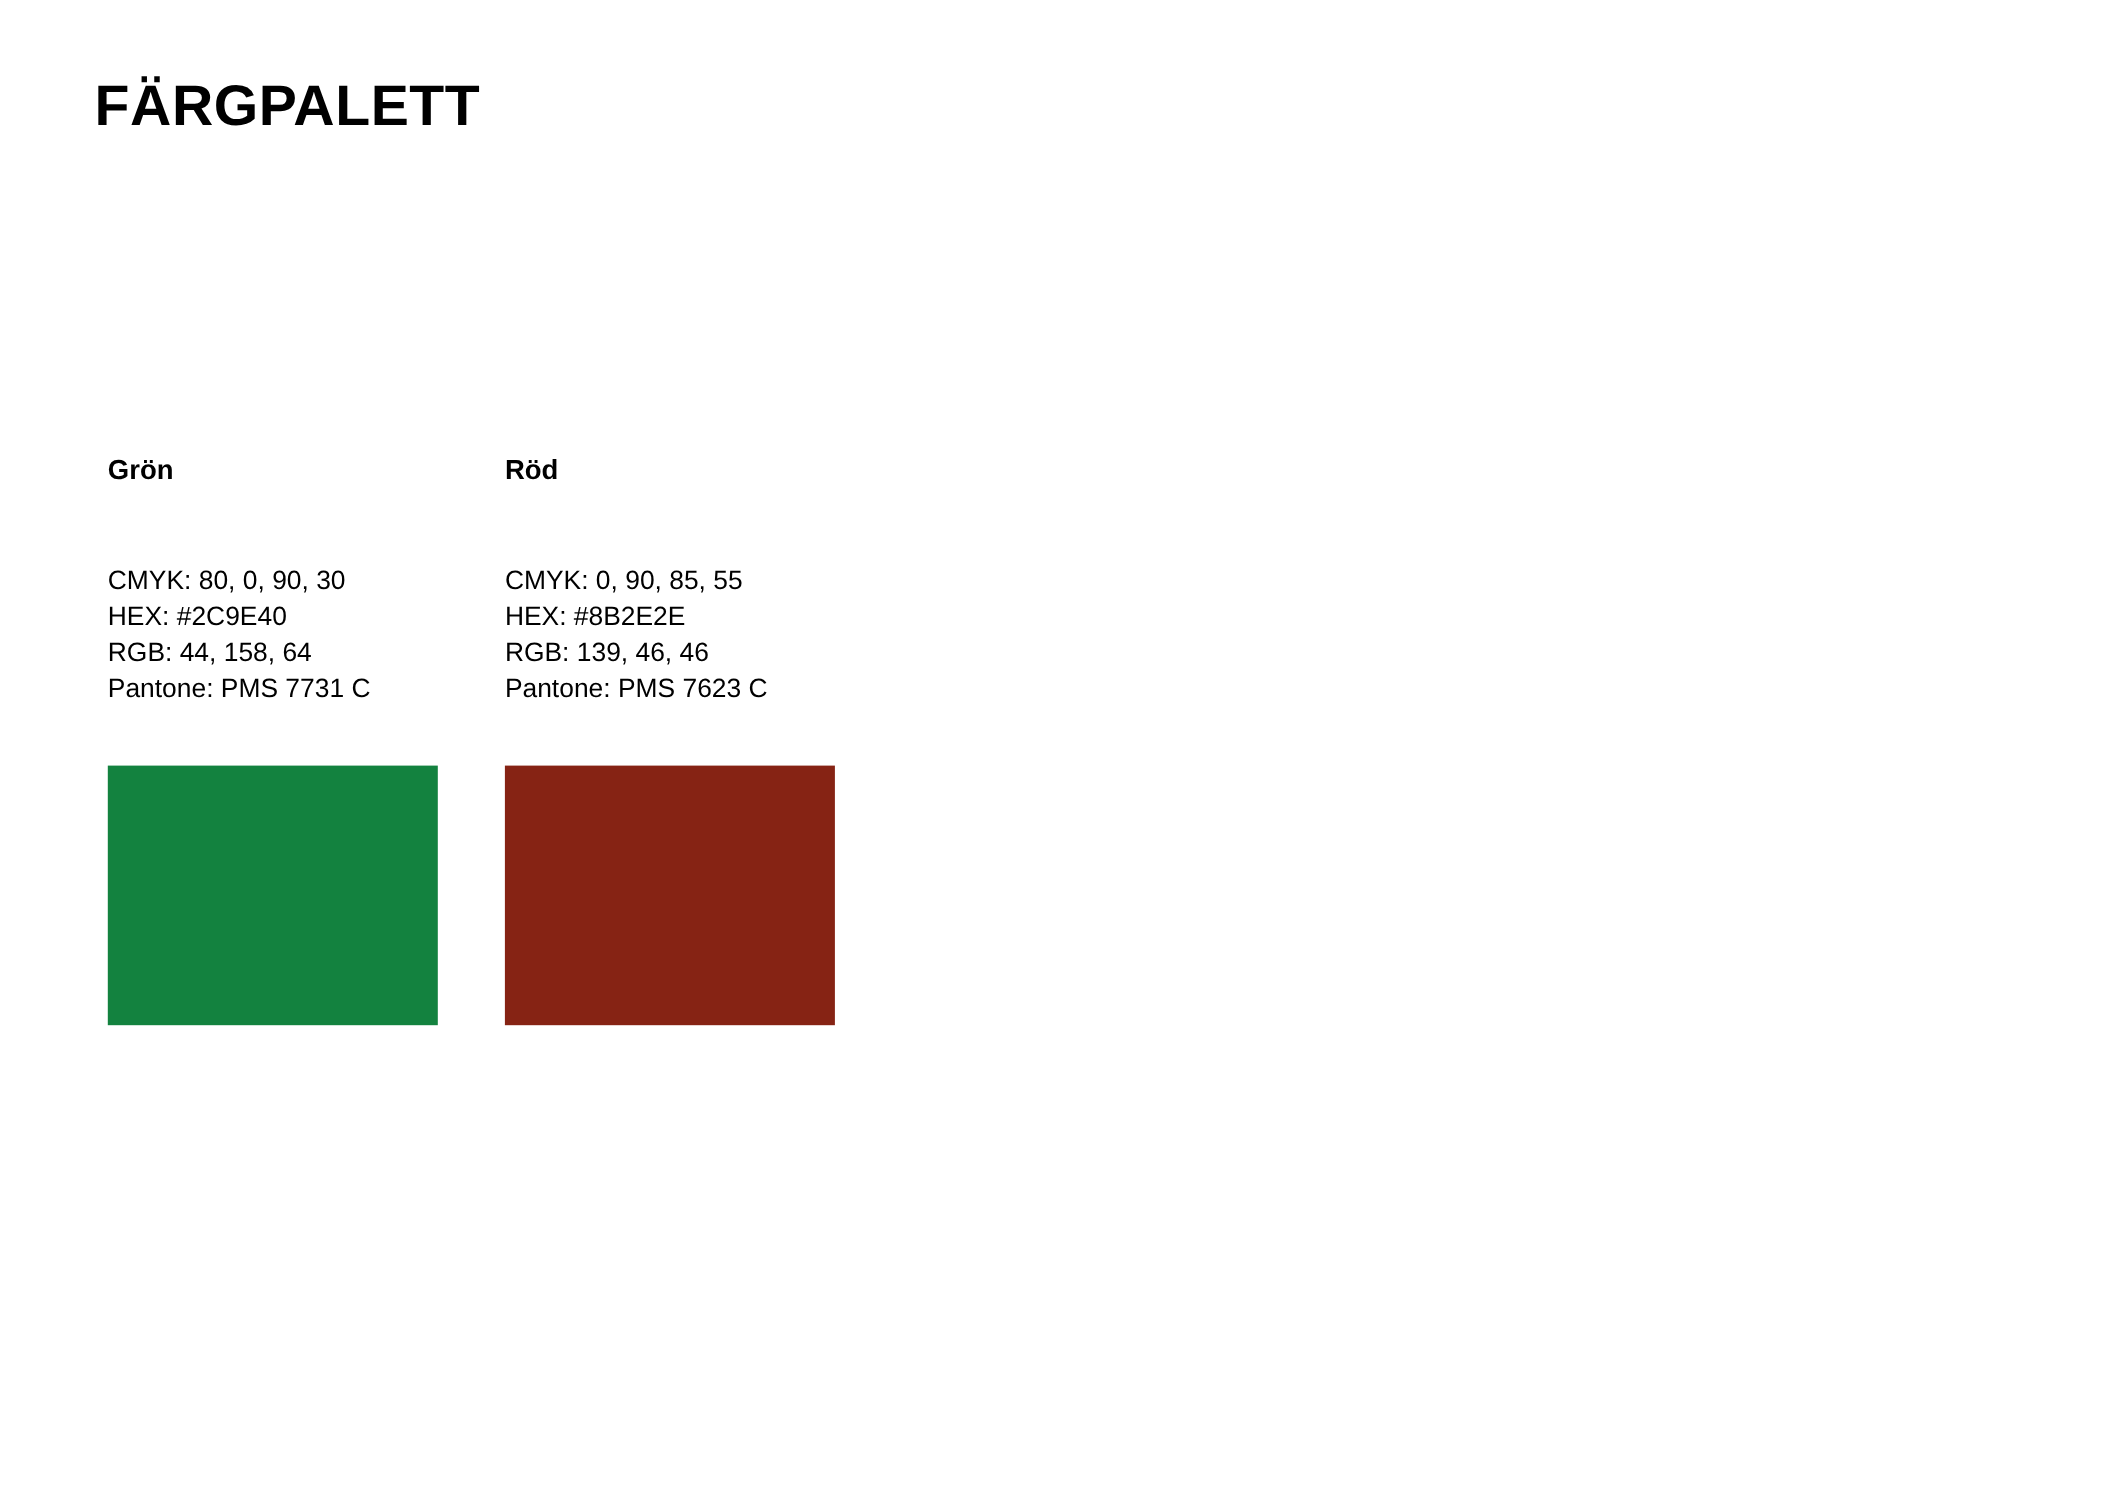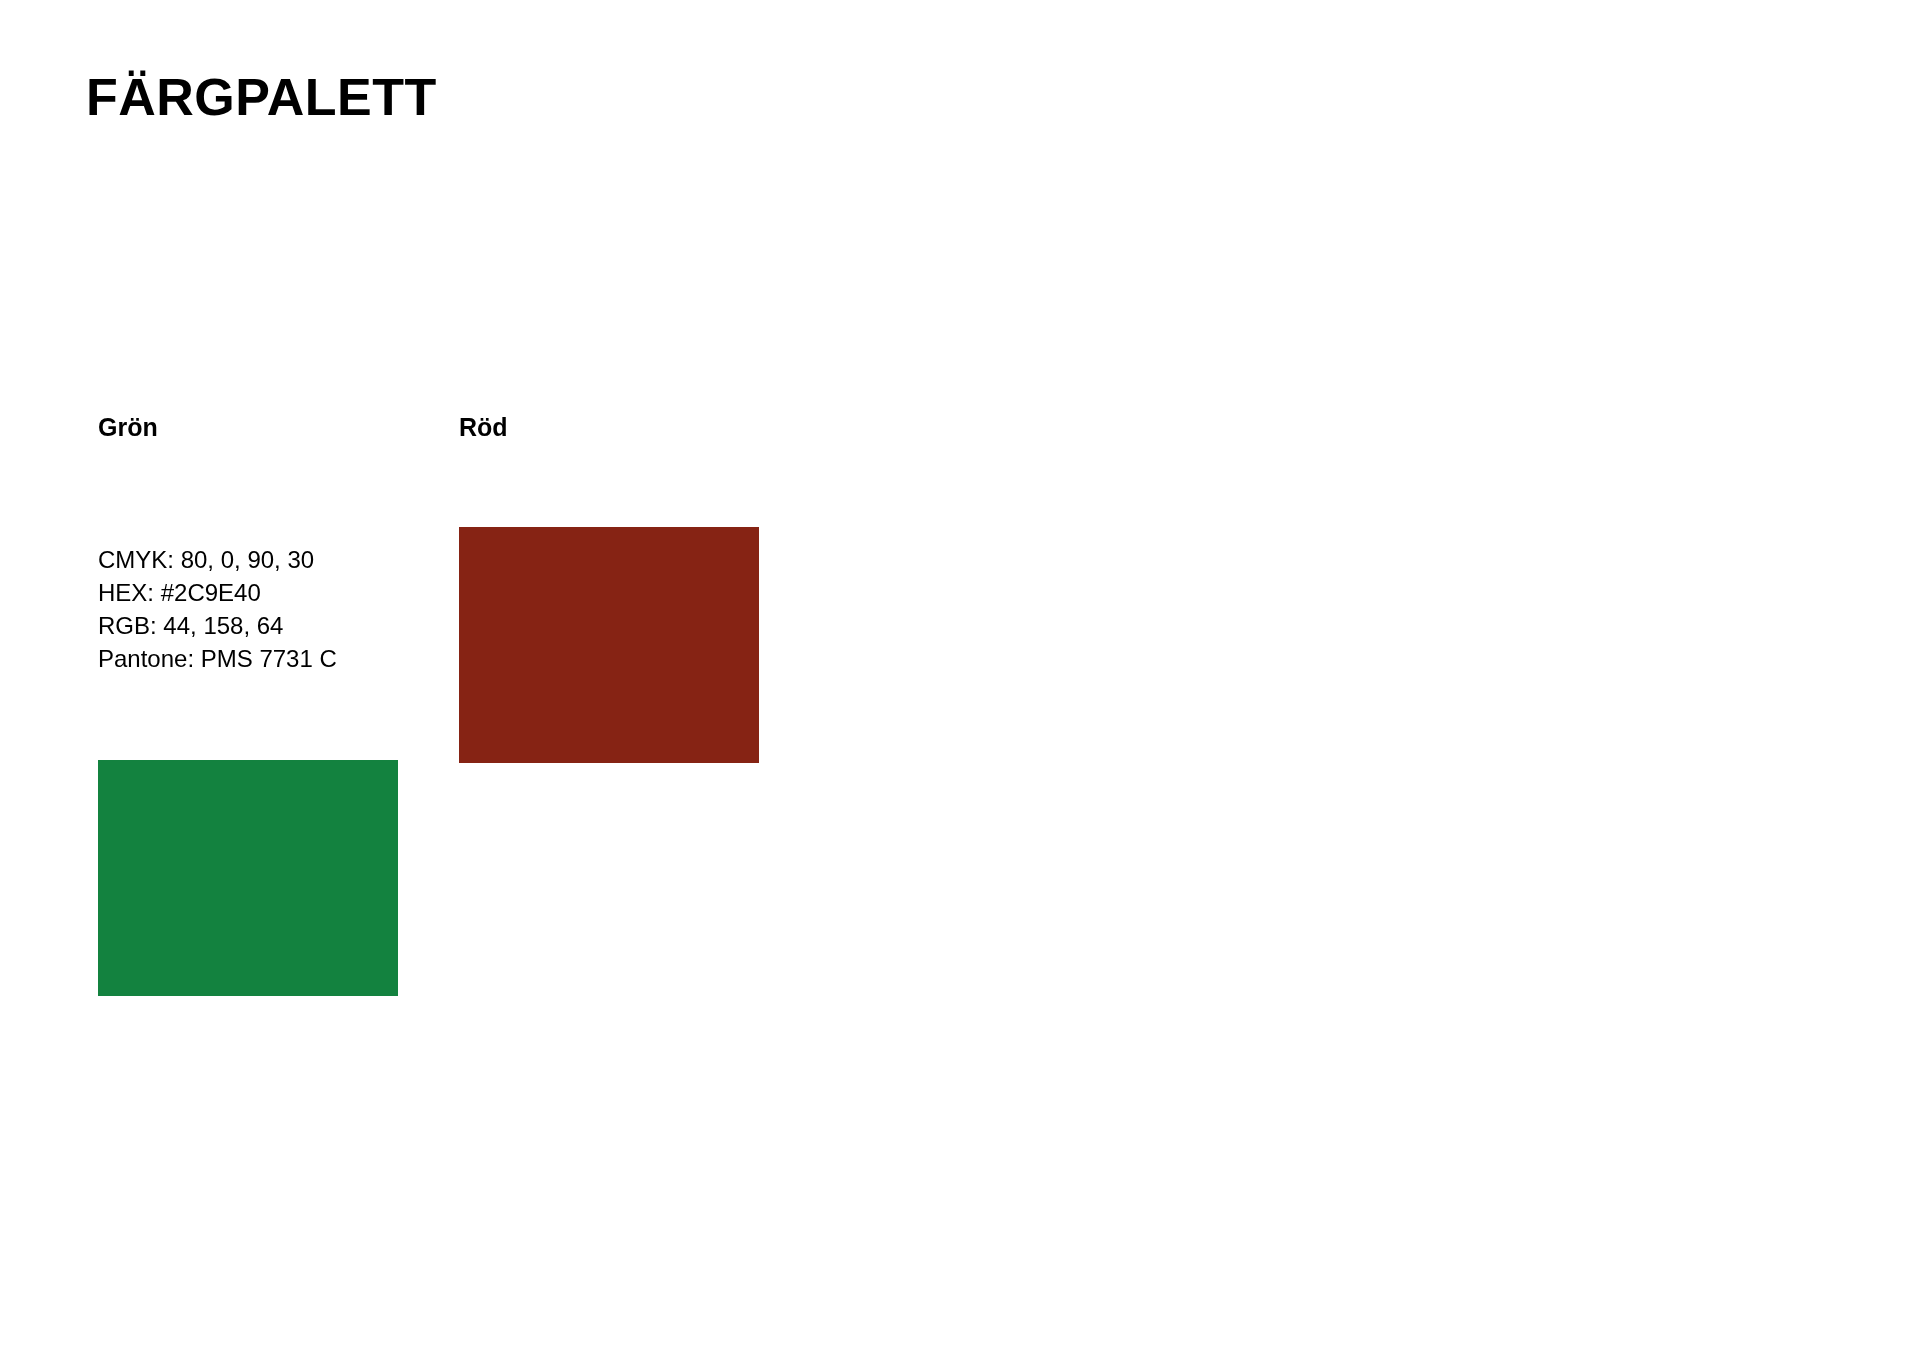--- a/index.html
+++ b/index.html
@@ -41,21 +41,20 @@
     width: 1730px;
     display: flex;
     flex-direction: row;
     gap: 61px;
   }
 
   .swatch-col {
     width: 300px;
     display: flex;
     flex-direction: column;
-    gap: 32px;
   }
 
   .swatch-name {
     font-size: 25px;
     font-weight: bold;
     line-height: 30px;
     height: 30px;
     white-space: nowrap;
   }
 
@@ -105,19 +104,25 @@
       <div class="chip-wrap">
         <div class="chip" style="background: rgb(19, 130, 63);"></div>
       </div>
     </div>
 
 
 
 
     <div class="swatch-col">
       <div class="swatch-name">Röd</div>
+      <div class="specs">
+        <div class="spec-line">CMYK: 0, 90, 85, 55</div>
+        <div class="spec-line">HEX: #8B2E2E</div>
+        <div class="spec-line">RGB: 139, 46, 46</div>
+        <div class="spec-line">Pantone: PMS 7623 C</div>
+      </div>
       <div class="chip-wrap">
         <div class="chip" style="background: rgb(134, 35, 20);"></div>
       </div>
     </div>
 
   </div>
 </div>
 
 </body></html>

